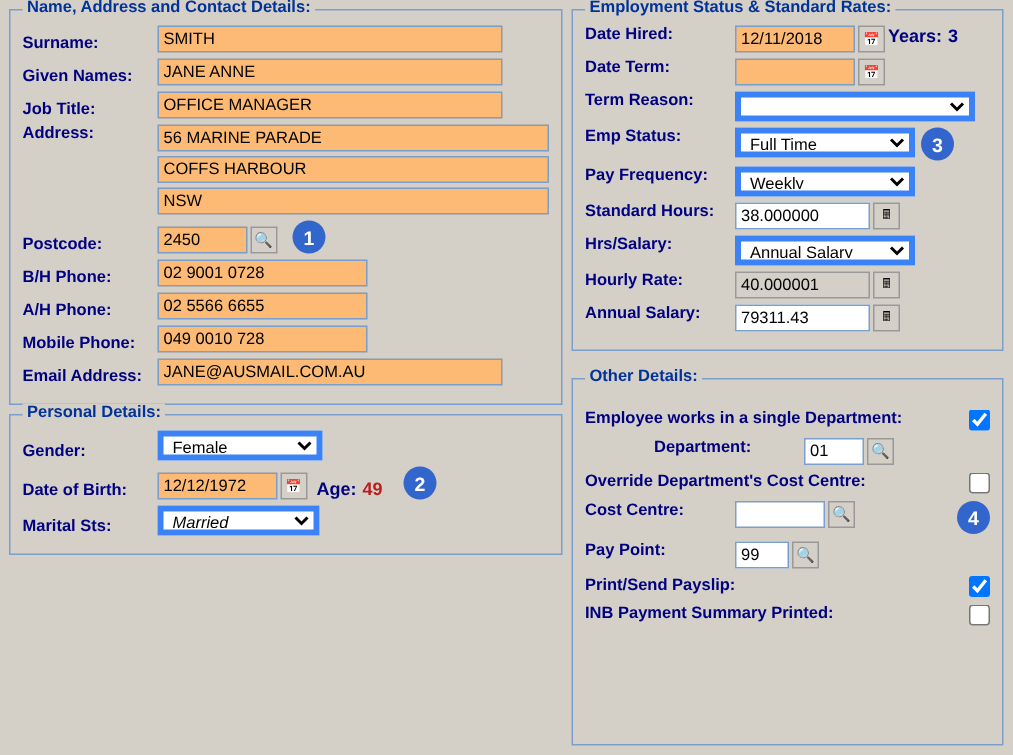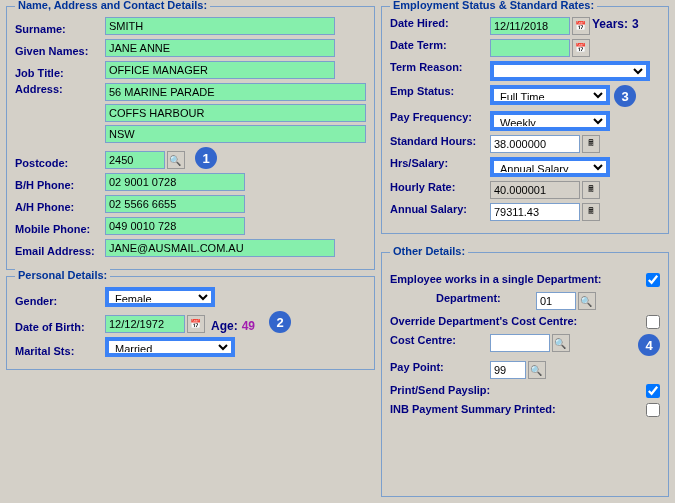--- a/index.html
+++ b/index.html
@@ -4,21 +4,21 @@
   <style>
     * { box-sizing: border-box; margin: 0; padding: 0; font-family: Arial, sans-serif; font-size: 12px; }
     body { background: #d4d0c8; width: 675px; height: 503px; overflow: hidden; }
     .main-container { width: 675px; height: 503px; background: #d4d0c8; padding: 6px; display: flex; gap: 6px; }
     .left-panel { flex: 1; display: flex; flex-direction: column; gap: 6px; }
     .right-panel { width: 310px; display: flex; flex-direction: column; gap: 18px; }
     .fieldset-box { border: 1px solid #7b9fcd; background: #d4d0c8; padding: 6px 8px 8px 8px; position: relative; }
     .fieldset-legend { position: absolute; top: -8px; left: 8px; background: #d4d0c8; padding: 0 3px; color: #003399; font-weight: bold; font-size: 11px; }
     .form-row { display: flex; align-items: flex-end; margin-bottom: 4px; }
     .form-label { color: #000080; font-weight: bold; font-size: 11px; min-width: 90px; text-align: left; }
-    .form-input { background: #86efac; border: 1px solid #7b9fcd; padding: 1px 3px; height: 18px; font-size: 11px; }
+    .form-input { background: #fdba74; border: 1px solid #7b9fcd; padding: 1px 3px; height: 18px; font-size: 11px; }
     .form-input-white { background: #ffffff; border: 1px solid #7b9fcd; padding: 1px 3px; height: 18px; font-size: 11px; }
     .form-input-gray { background: #d4d0c8; border: 1px solid #999; padding: 1px 3px; height: 18px; font-size: 11px; }
     .address-input { width: 261px; }
     select.form-select { background: #ffffff; border: 4px solid #3b82f6; padding: 1px 2px; height: 20px; font-size: 11px; }
     .date-btn { width: 18px; height: 18px; background: #d4d0c8; border: 1px solid #999; cursor: pointer; display: inline-flex; align-items: center; justify-content: center; font-size: 9px; margin-left: 2px; }
     .search-btn { width: 18px; height: 18px; background: #d4d0c8; border: 1px solid #999; cursor: pointer; display: inline-flex; align-items: center; justify-content: center; font-size: 10px; margin-left: 2px; }
     .label-badge { background: #3366cc; color: white; border-radius: 50%; width: 22px; height: 22px; display: flex; align-items: center; justify-content: center; font-weight: bold; font-size: 13px; margin-left: 10px; }
     .checkbox-input { width: 14px; height: 14px; margin: 0; }
     .emp-status-row { display: flex; align-items: flex-start; margin-bottom: 4px; }
     .emp-label { color: #000080; font-weight: bold; font-size: 11px; min-width: 100px; }
@@ -87,26 +87,26 @@
         <select class="form-select" style="width:110px;">
           <option>Female</option>
           <option>Male</option>
         </select>
       </div>
       <div class="form-row">
         <span class="form-label">Date of Birth:</span>
         <input class="form-input" style="width: 80px;" type="text" value="12/12/1972">
         <button class="date-btn">📅</button>
         <span style="margin-left:6px; font-weight:bold; color:#000080;">Age:</span>
-        <span style="margin-left:4px; font-weight:bold; color:#a21caf;">49</span>
+        <span style="margin-left:4px; font-weight:bold; color:#b91c1c;">49</span>
         <div class="label-badge" style="margin-left:14px;">2</div>
       </div>
       <div class="form-row">
         <span class="form-label">Marital Sts:</span>
-        <select class="form-select" style="width:130px;">
+        <select class="form-select" style="width:108px;font-style:italic;">
           <option>Married</option>
           <option>Single</option>
           <option>Defacto</option>
           <option>Divorced</option>
           <option>Widowed</option>
         </select>
       </div>
     </div>
   </div>
 

